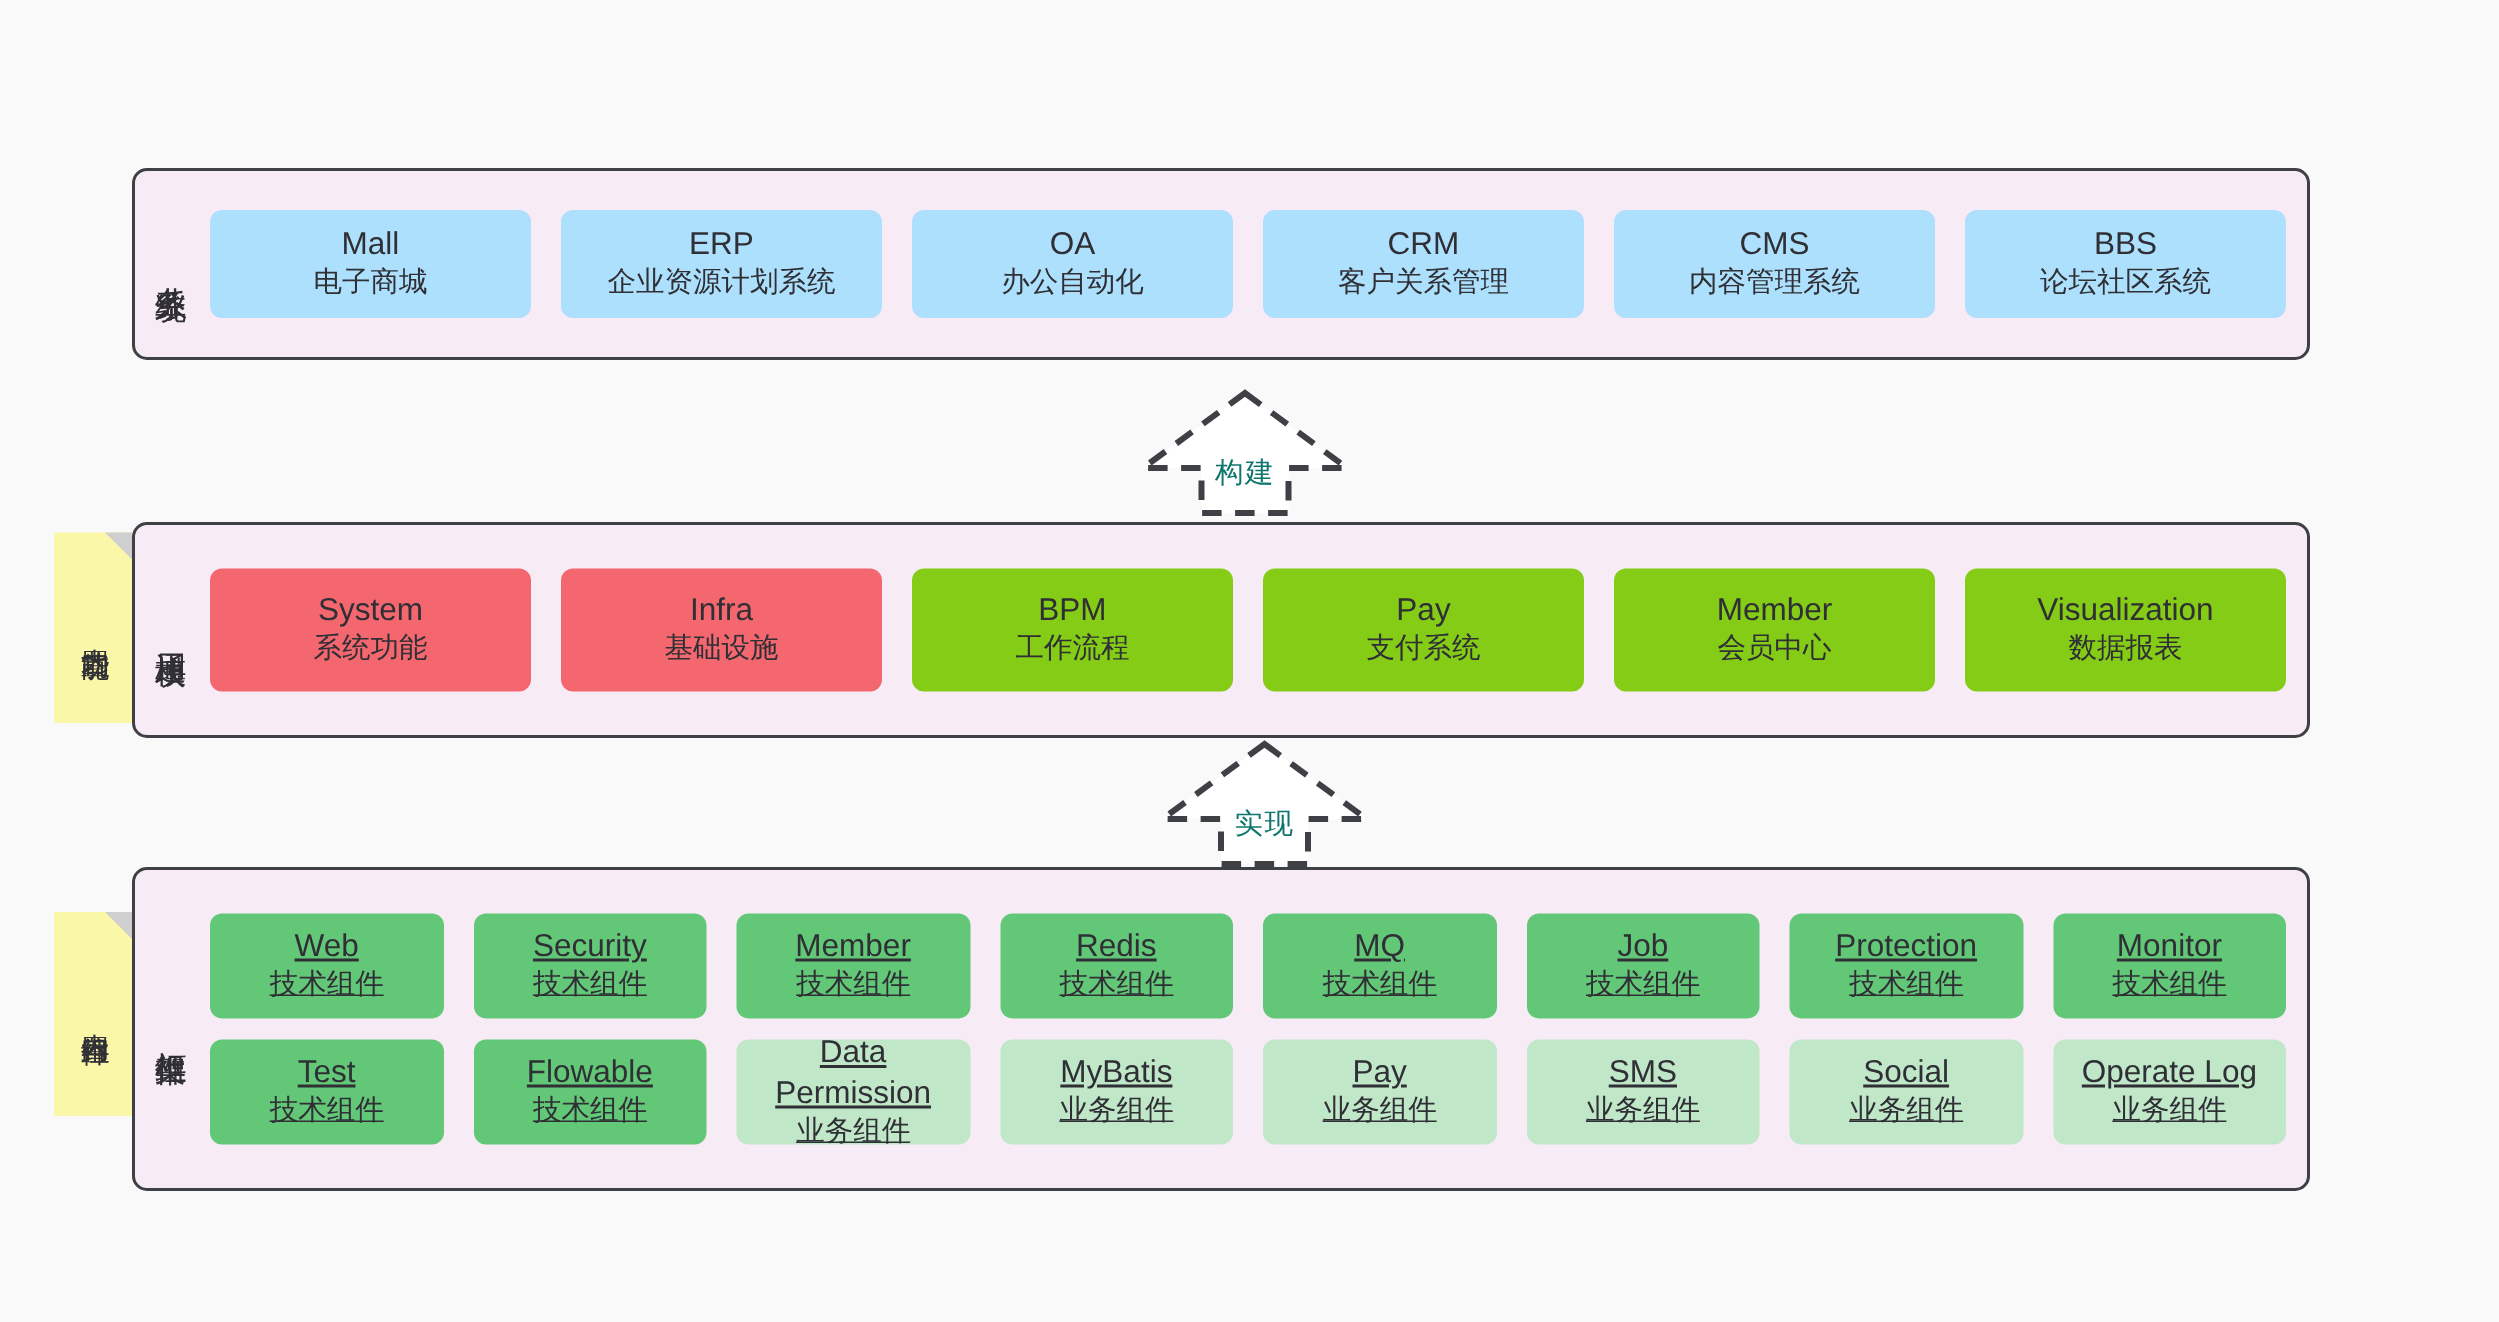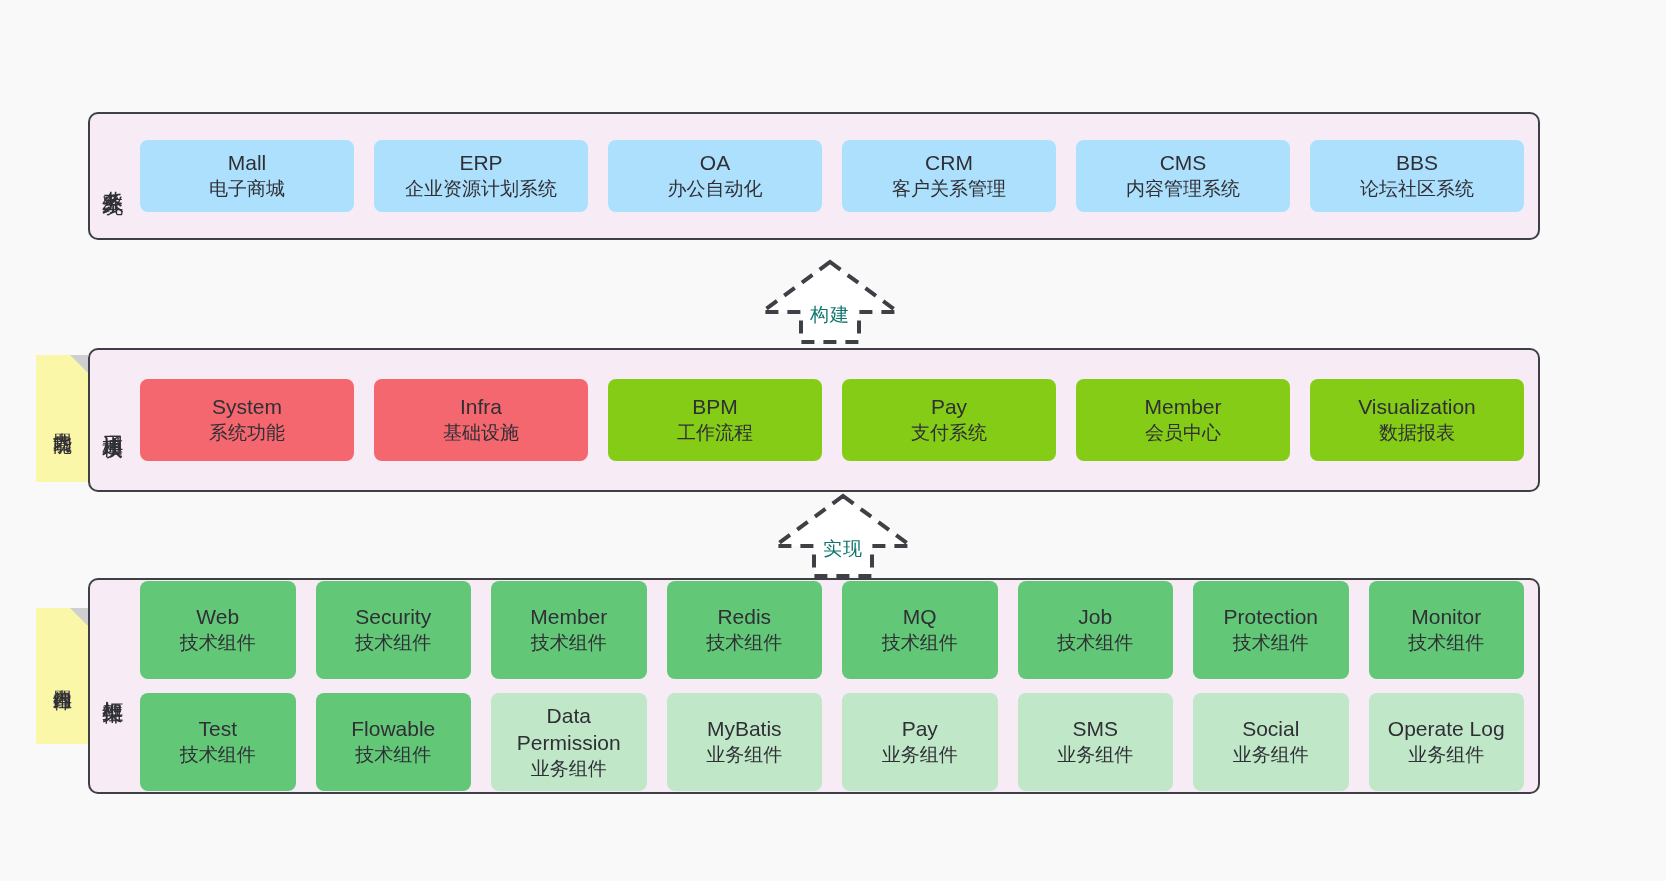--- a/index.html
+++ b/index.html
@@ -82,21 +82,21 @@
   .t-lightgreen { background: #bfe7c8; }
 
   
   #layer-business { left: 88px; top: 112px; width: 1452px; height: 128px; }
   #layer-business .cell { height: 72px; }
 
   #layer-modules { left: 88px; top: 348px; width: 1452px; height: 144px; }
   #layer-modules .cell { height: 82px; }
 
   #layer-framework { left: 88px; top: 578px; width: 1452px; height: 216px; }
-  #layer-framework .cell { height: 98px; }
+  #layer-framework .cell { height: 70px; text-decoration: underline; }
 
   
   .note {
     position: absolute;
     width: 52px;
     background: #fbf7a8;
     box-sizing: border-box;
     display: flex;
     align-items: center;
     justify-content: center;

